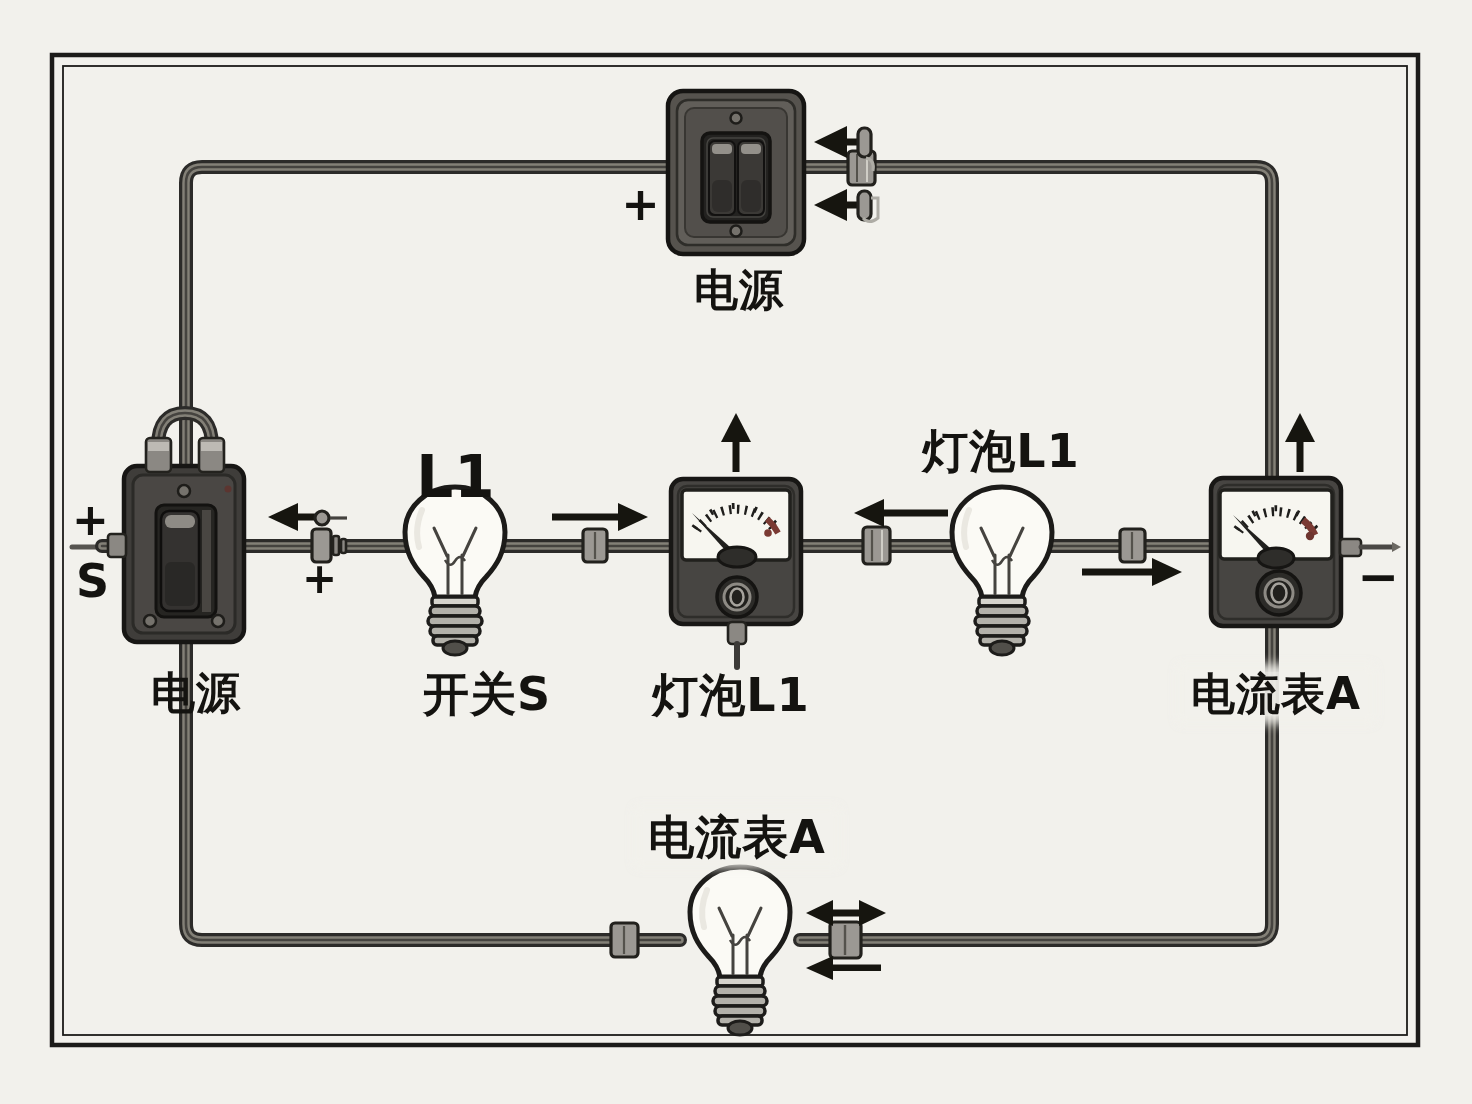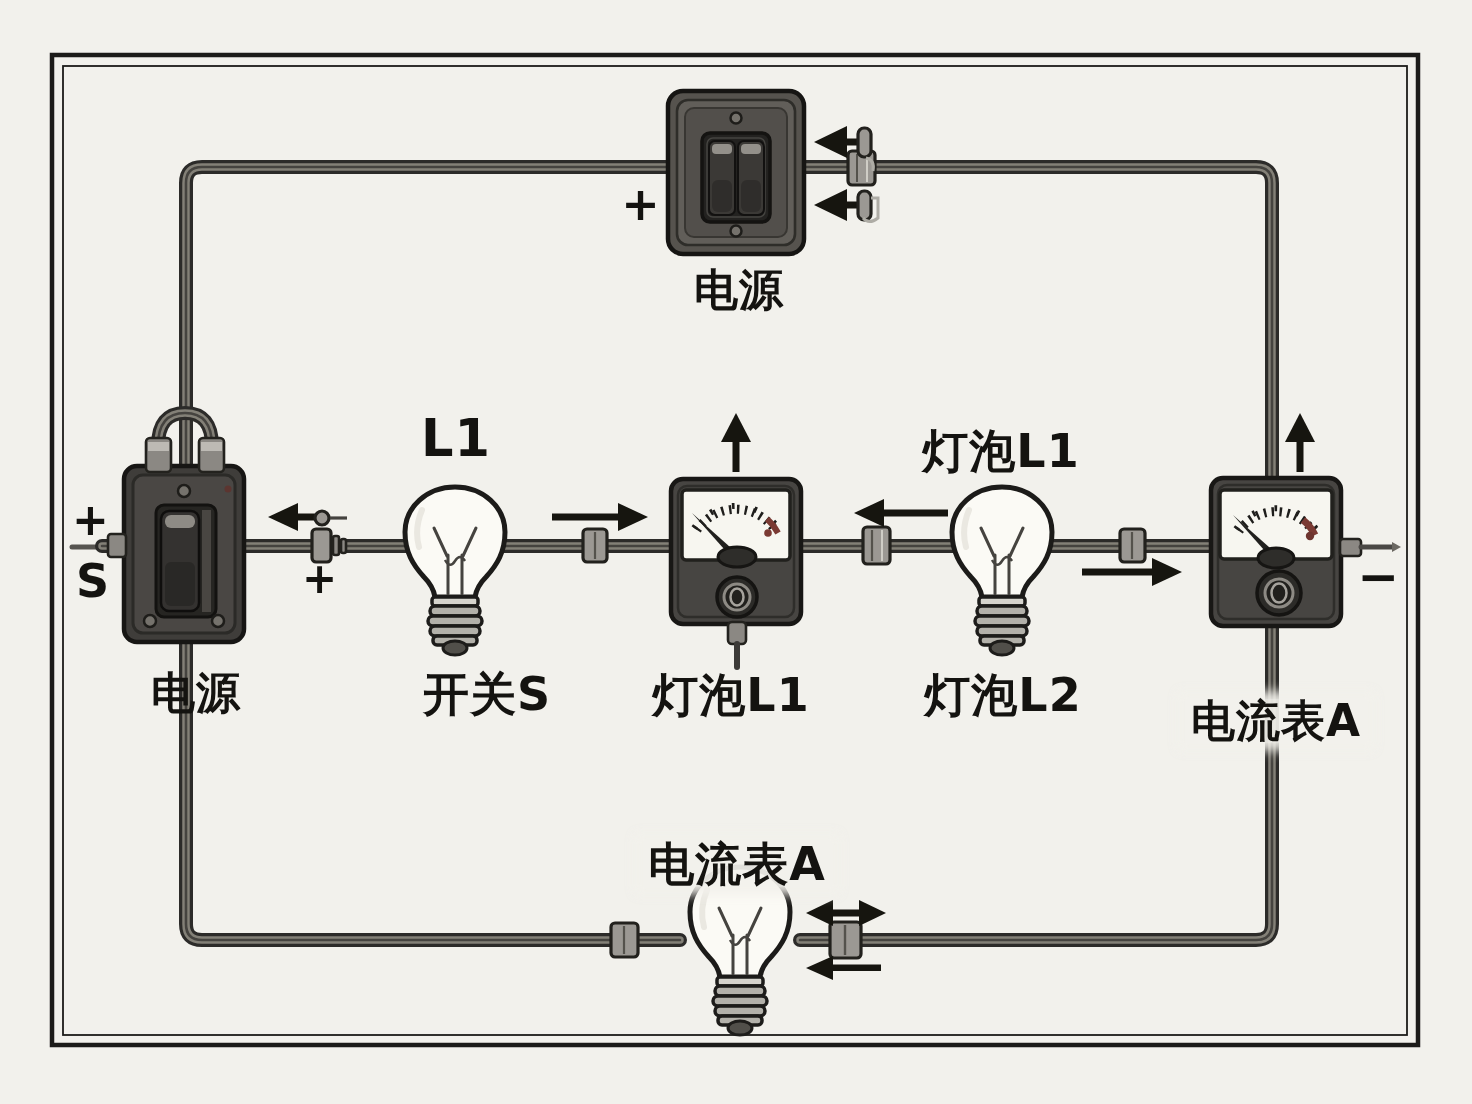--- a/index.html
+++ b/index.html
@@ -23,21 +23,21 @@
   .hl{stroke:#e6e4dd;stroke-width:6;fill:none;opacity:.85;stroke-linecap:round;}
   .cap{fill:#d6d4cd;stroke:#1d1c1a;stroke-width:3.5;}
   .thr{fill:#b3b1aa;stroke:#1d1c1a;stroke-width:3.5;}
   .btip{fill:#514f4a;stroke:#1d1c1a;stroke-width:3;}
   .screw{fill:#75726c;stroke:#1e1d1a;stroke-width:2.5;}
   .lbl{
     position:absolute;transform:translate(-50%,-50%);
     font-weight:700;color:#141310;white-space:nowrap;letter-spacing:1px;
     line-height:1;
   }
-  .halo{background:rgba(242,241,236,.92);padding:0 6px;box-shadow:0 0 10px 8px rgba(242,241,236,.92);margin-top:27px;}
+  .halo{background:rgba(242,241,236,.92);padding:0 6px;box-shadow:0 0 10px 8px rgba(242,241,236,.92);}
 </style>
 </head>
 <body>
 
 <div class="stage">
 
 <svg width="1472" height="1104" viewBox="0 0 1472 1104">
   <defs>
     <path id="loop" d="M 680,940 H 202 Q 186,940 186,924 V 183 Q 186,167 202,167 H 1256 Q 1272,167 1272,183 V 924 Q 1272,940 1256,940 H 800"></path>
     <path id="midwire" d="M 102,546 H 1350"></path>
@@ -238,26 +238,25 @@
 </svg>
 
 <div class="lbl" style="left:641px;top:204px;font-size:46px;">+</div>
 <div class="lbl" style="left:739px;top:290px;font-size:44px;">电源</div>
 
 <div class="lbl" style="left:91px;top:520px;font-size:44px;">+</div>
 <div class="lbl" style="left:93px;top:581px;font-size:46px;">S</div>
 <div class="lbl" style="left:196px;top:693px;font-size:44px;">电源</div>
 <div class="lbl" style="left:320px;top:579px;font-size:42px;">+</div>
 
-<div class="lbl" style="left:456px;top:438px;font-size:51px;">L1</div>
+<div class="lbl" style="left:456px;top:477px;font-size:58px;">L1</div>
 <div class="lbl" style="left:487px;top:694px;font-size:46px;">开关S</div>
 
 <div class="lbl" style="left:731px;top:695px;font-size:46px;">灯泡L1</div>
 
 <div class="lbl" style="left:1001px;top:451px;font-size:46px;">灯泡L1</div>
-<div class="lbl" style="left:1003px;top:695px;font-size:46px;">灯泡L2</div>
 
 <div class="lbl halo" style="left:1276px;top:694px;font-size:44px;">电流表A</div>
 <div class="lbl" style="left:1379px;top:577px;font-size:50px;">−</div>
 
 <div class="lbl halo" style="left:737px;top:837px;font-size:46px;">电流表A</div>
 
 </div>
 
 </body></html>

